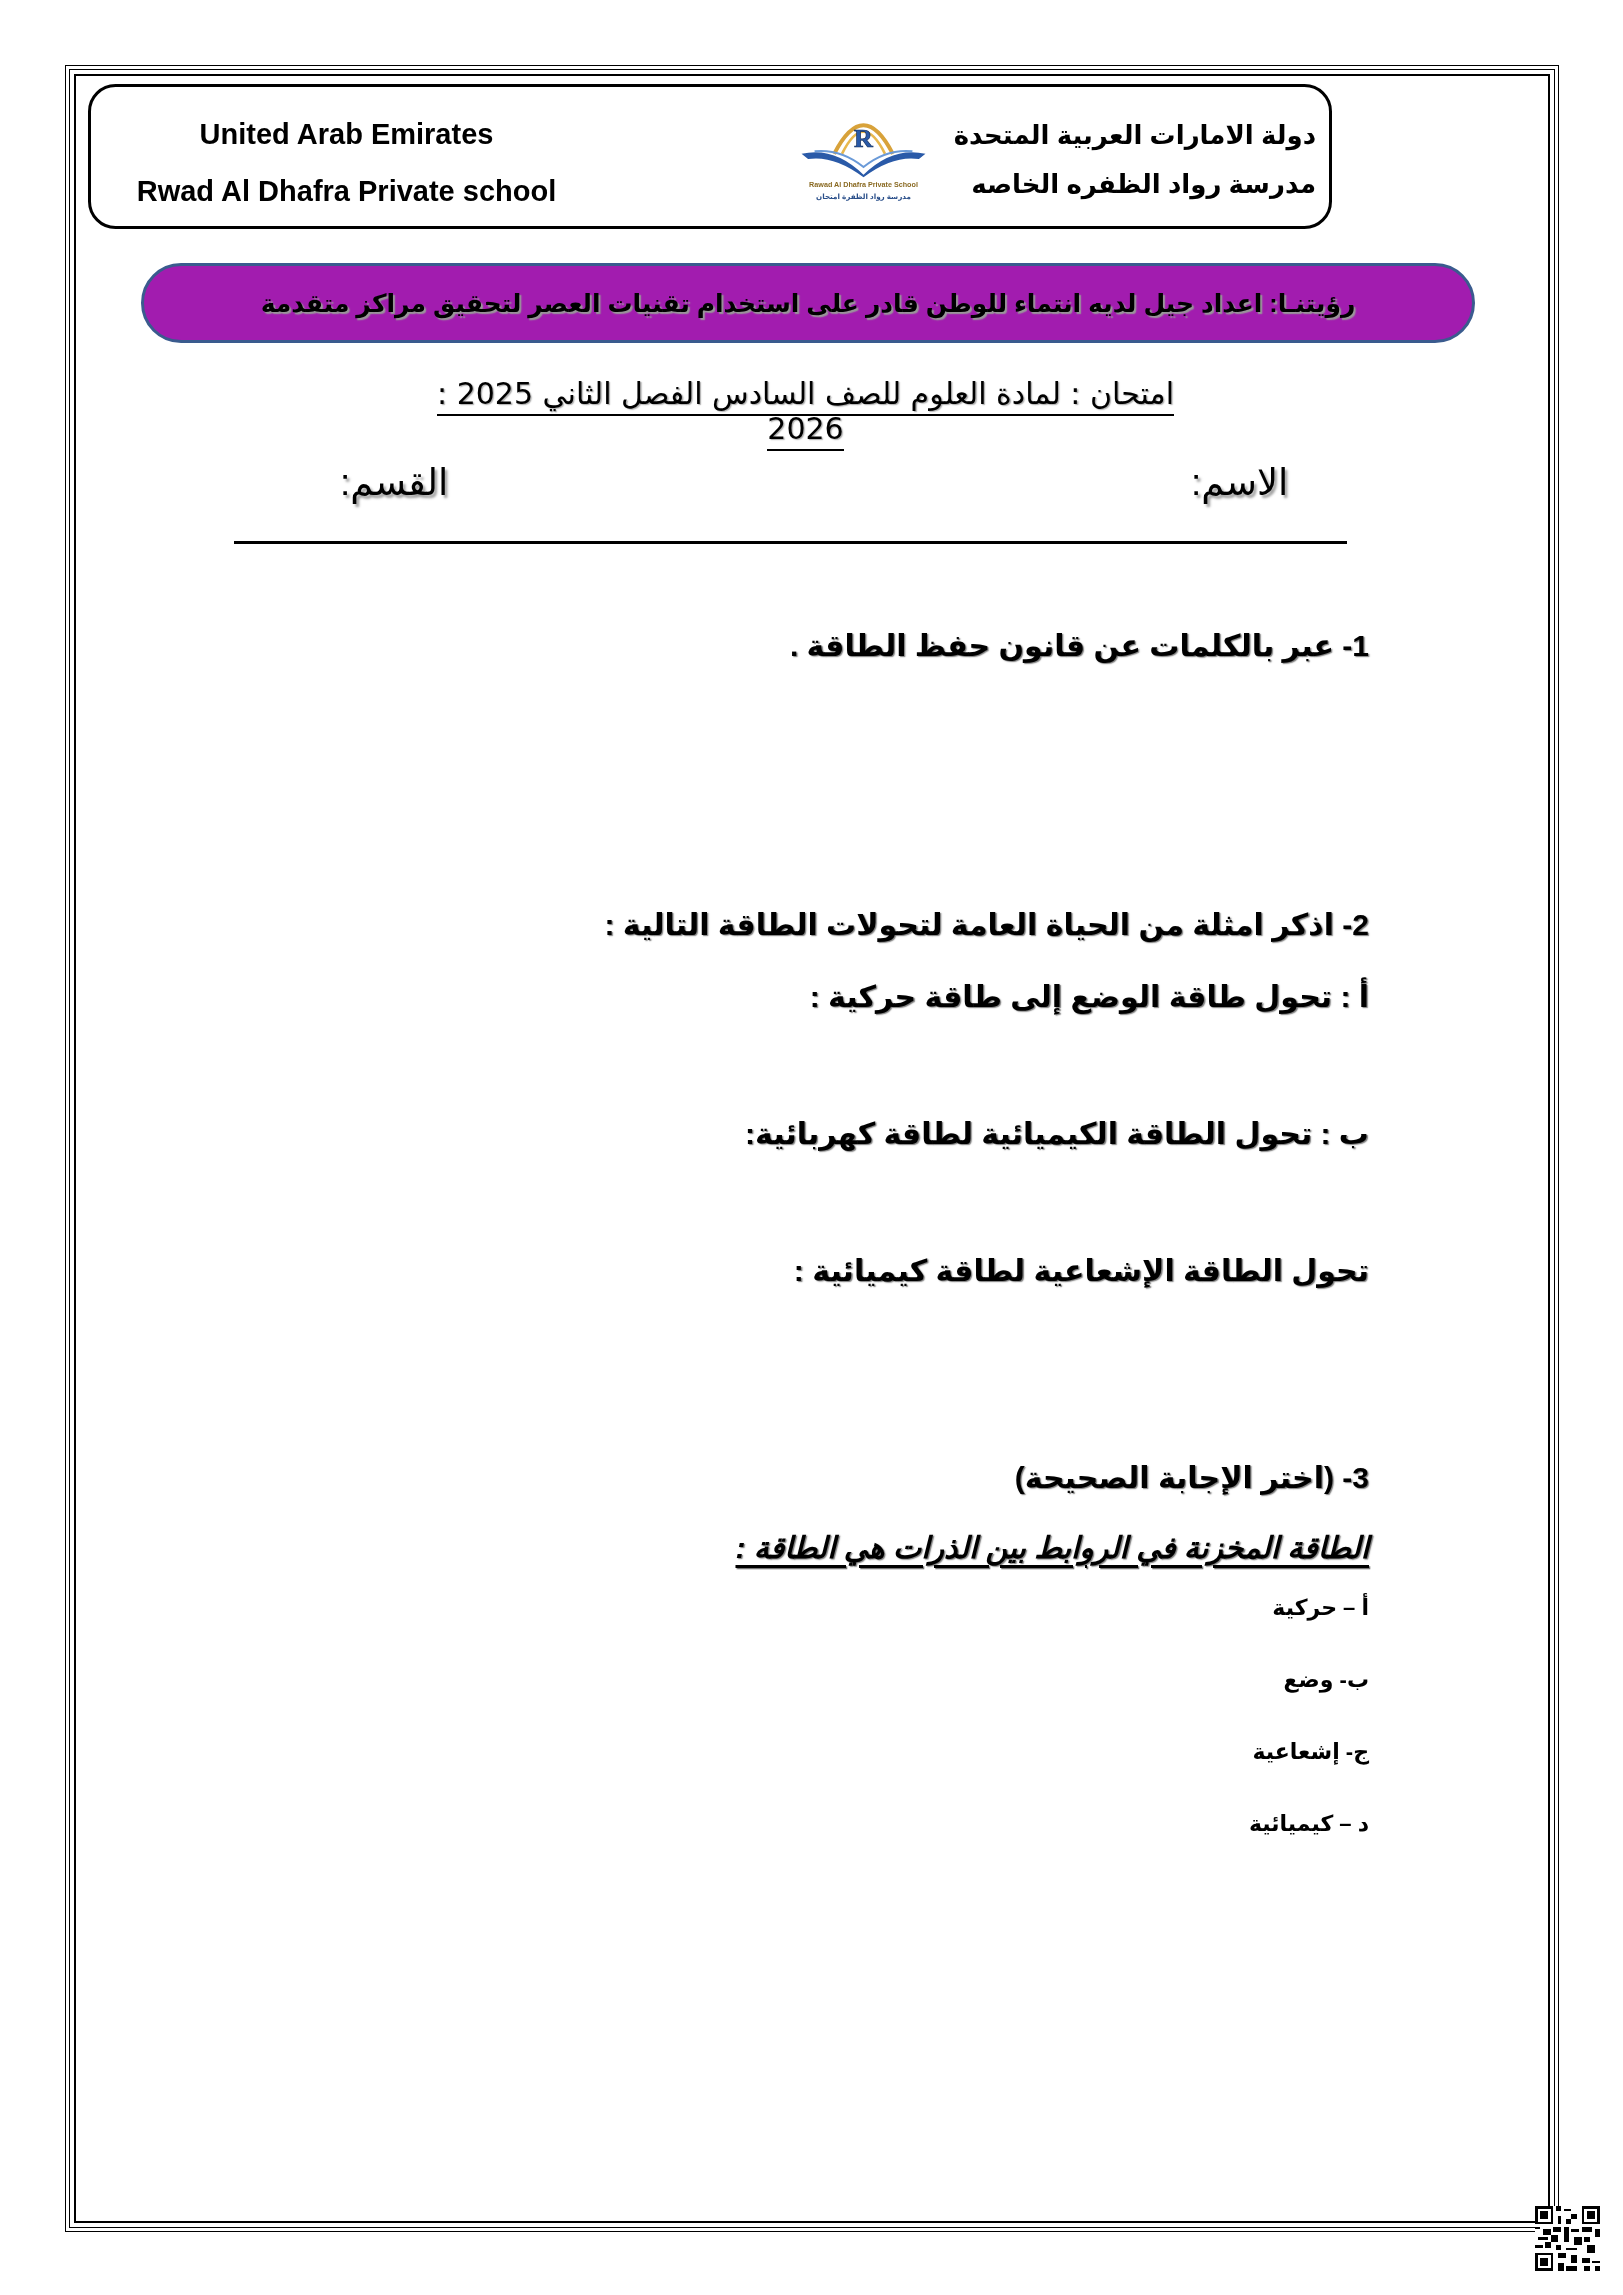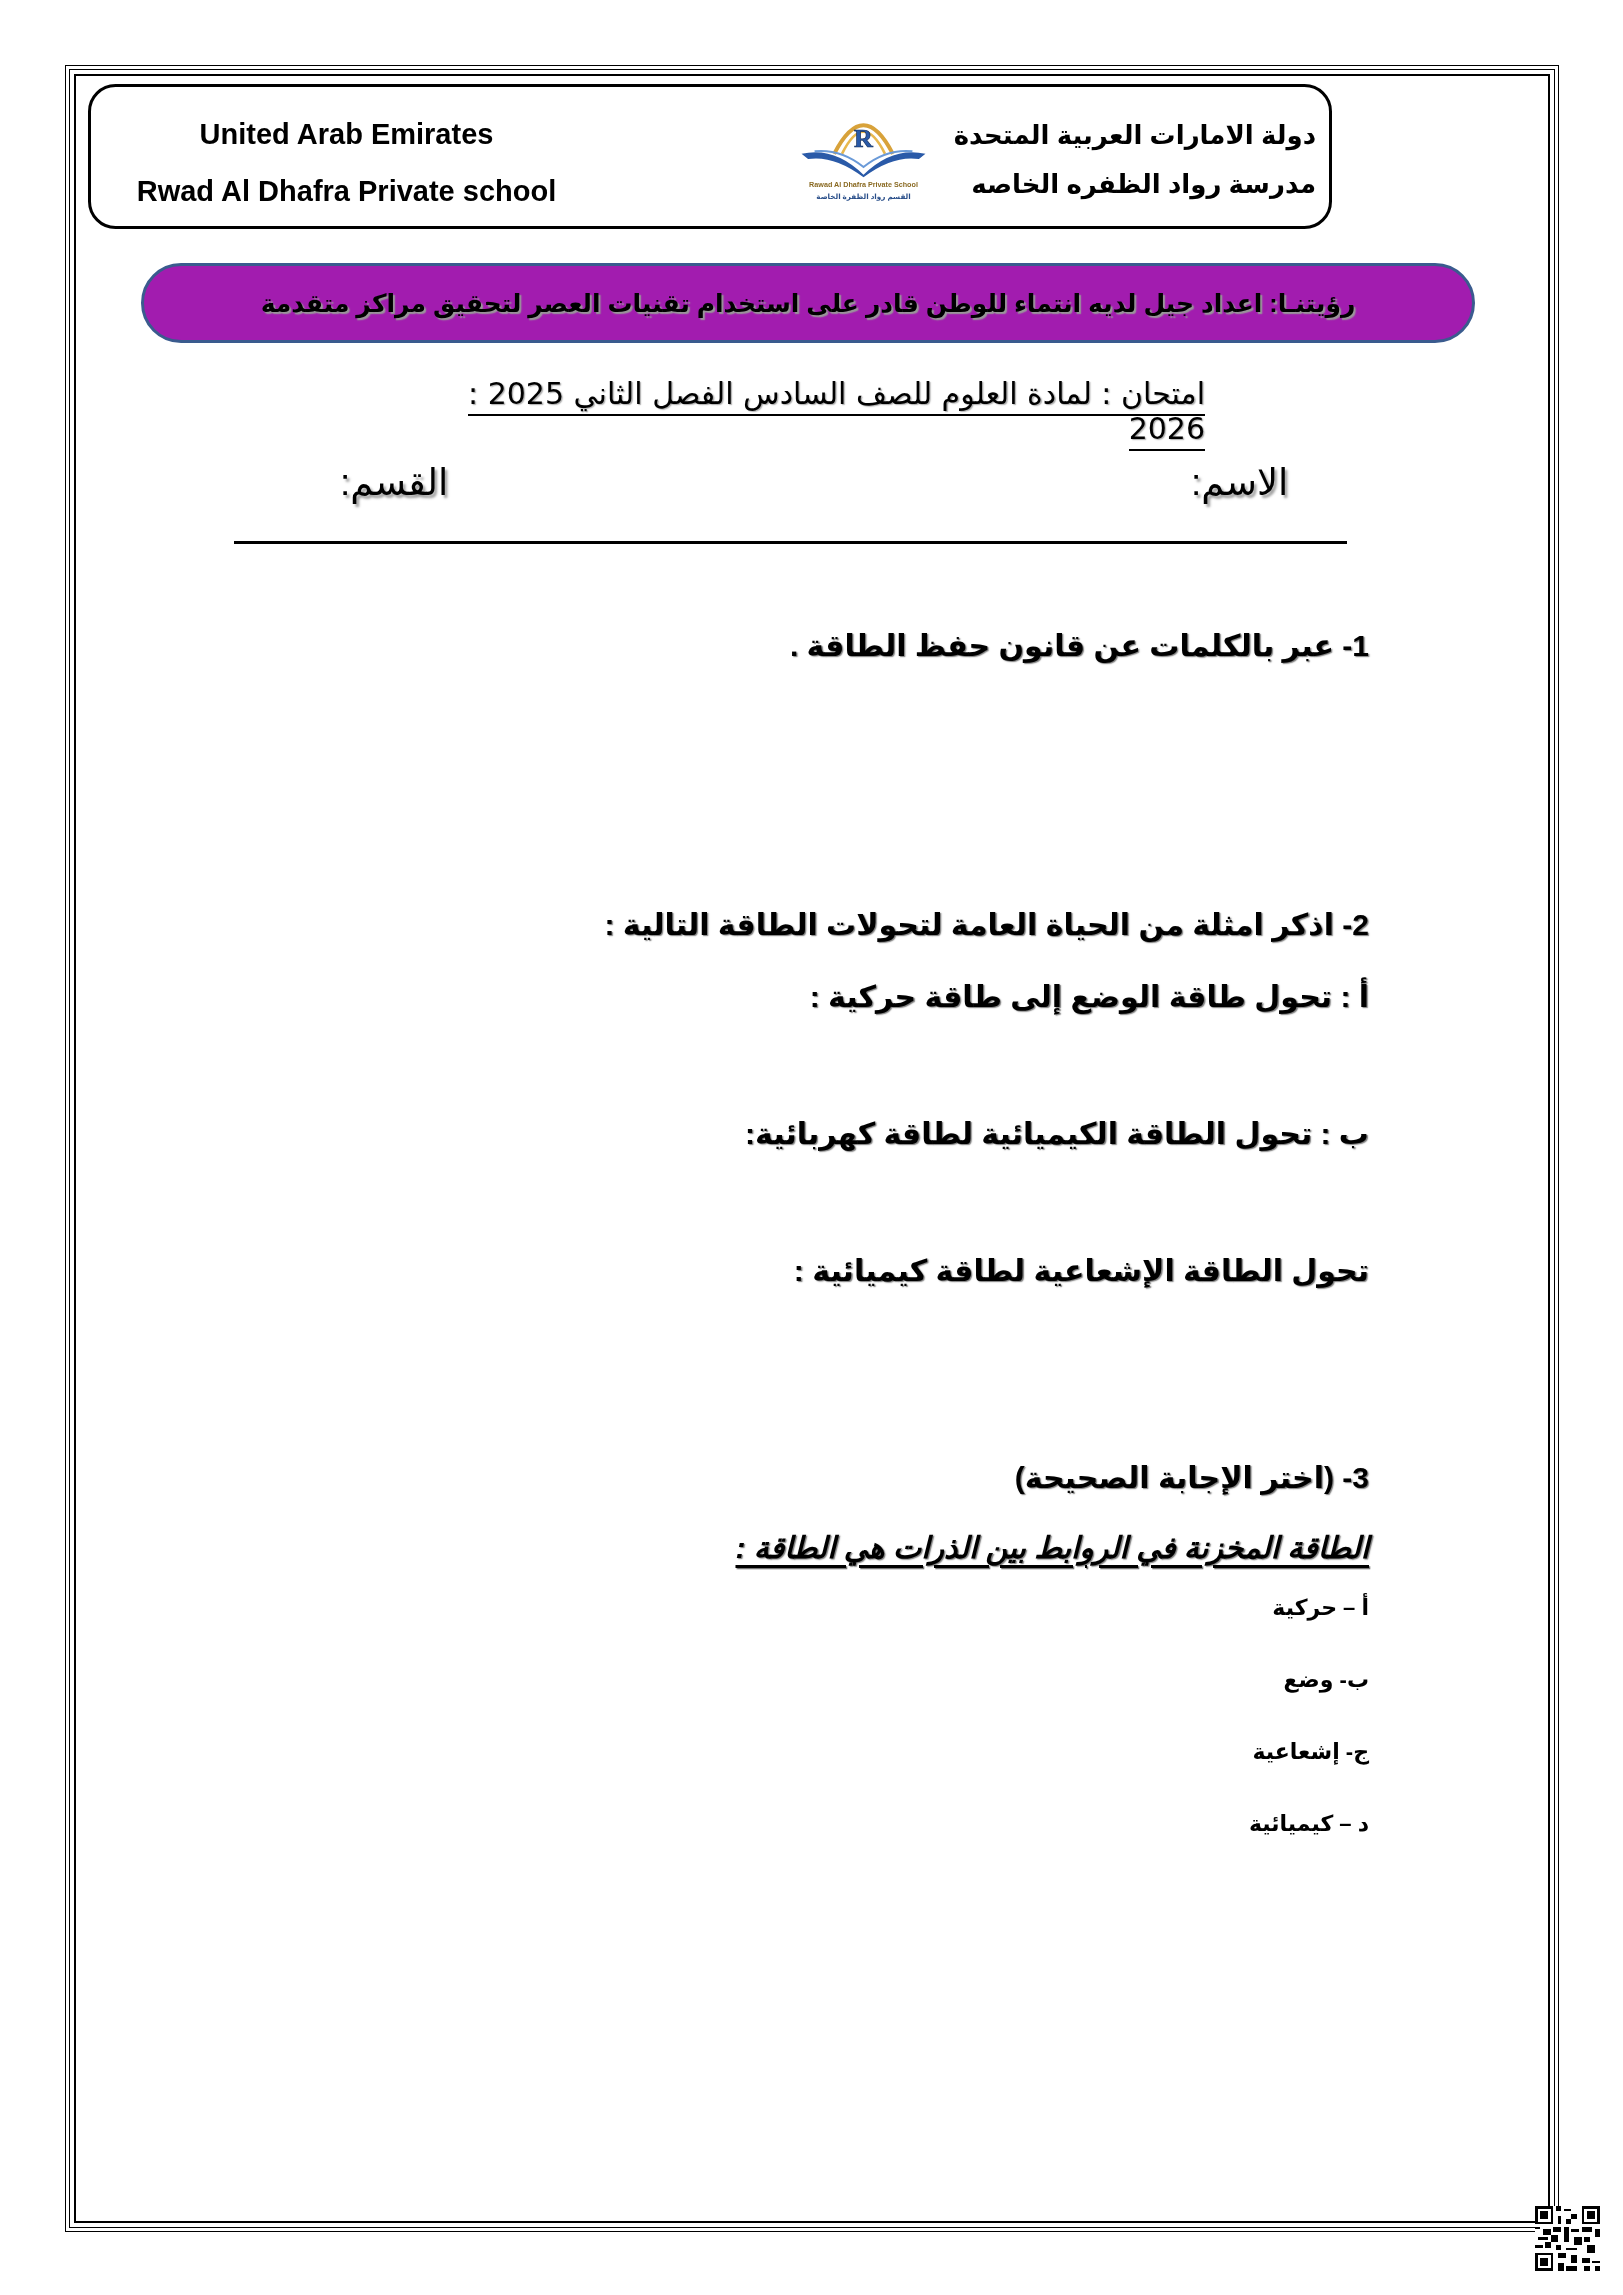--- a/index.html
+++ b/index.html
@@ -32,21 +32,21 @@
     .logo-tag.ar { top: 89px; color: #2a4f8a; direction: rtl; }
 
     
     .vision { position: absolute; left: 141px; top: 263px; width: 1334px; height: 80px;
               background: #a21caf; border: 3.3px solid #3a5b8e; border-radius: 40px;
               box-sizing: border-box; display: flex; align-items: center; justify-content: center; }
     .vision-text { direction: rtl; font-weight: bold; font-size: 25px;
                    text-shadow: 2px 2px 1.3px #9a9a9a; }
 
     
-    .exam-title { position: absolute; left: 406px; top: 376px; width: 799px; 
+    .exam-title { position: absolute; left: 406px; top: 376px; width: 799px; text-align: center;
                   direction: rtl; font-size: 30px; font-family: "DejaVu Sans", sans-serif;
                   text-shadow: 1.3px 1.3px 1.3px #aaa; }
     .exam-title span { border-bottom: 2.6px double #000; padding-bottom: 2.6px; }
 
     
     .label-name { position: absolute; left: 1191px; top: 461px; direction: rtl;
                   font-size: 37px; text-shadow: 2.6px 2.6px 2.6px #a0a0a0; }
     .label-class { position: absolute; left: 340px; top: 461px; direction: rtl;
                    font-size: 37px; text-shadow: 2.6px 2.6px 2.6px #a0a0a0; }
     .name-rule { position: absolute; left: 234px; top: 541px; width: 1113px; height: 2.6px; background: #000; }
@@ -87,21 +87,21 @@
 
   <div class="logo">
     <svg width="151" height="75" viewBox="0 0 230 115">
       <path d="M70 78 Q115 -10 160 78" fill="none" stroke="#d8a23a" stroke-width="6"></path>
       <path d="M82 78 Q115 10 148 78" fill="none" stroke="#e8b84e" stroke-width="4"></path>
       <text x="115" y="68" text-anchor="middle" font-family="Liberation Serif, serif" font-size="40" font-weight="bold" fill="#2a5aa8" stroke="#0f2a55" stroke-width="1">R</text>
       <path d="M20 78 Q70 66 115 110 Q160 66 210 78 L200 86 Q160 80 115 114 Q70 80 30 86 Z" fill="#2a5aa8"></path>
       <path d="M40 74 Q80 70 115 98 Q150 70 190 74" fill="none" stroke="#6a9ad8" stroke-width="3"></path>
     </svg>
     <div class="logo-tag en">Rawad Al Dhafra Private School</div>
-    <div class="logo-tag ar">القسم رواد الظفرة الخاصة</div>
+    <div class="logo-tag ar">مدرسة رواد الظفرة امتحان</div>
   </div>
 
   <div class="hdr-ar l1">دولة الامارات العربية المتحدة</div>
   <div class="hdr-ar l2">مدرسة رواد الظفره الخاصه</div>
 </div>
 
 <div class="vision">
   <div class="vision-text">رؤيتنـا: اعداد جيل لديه انتماء للوطن قادر على استخدام تقنيات العصر لتحقيق مراكز متقدمة</div>
 </div>
 

